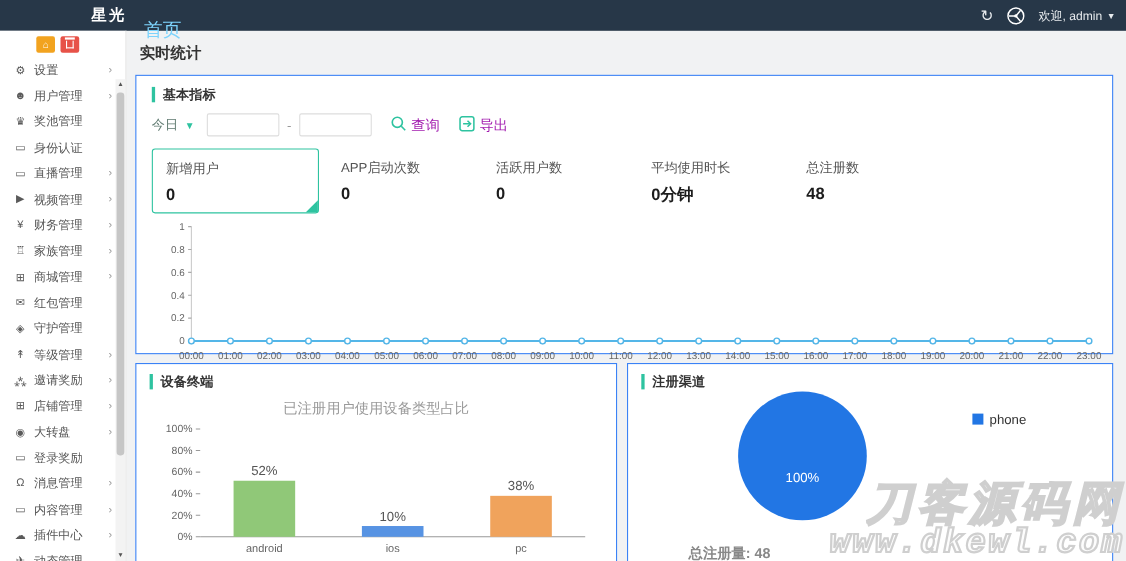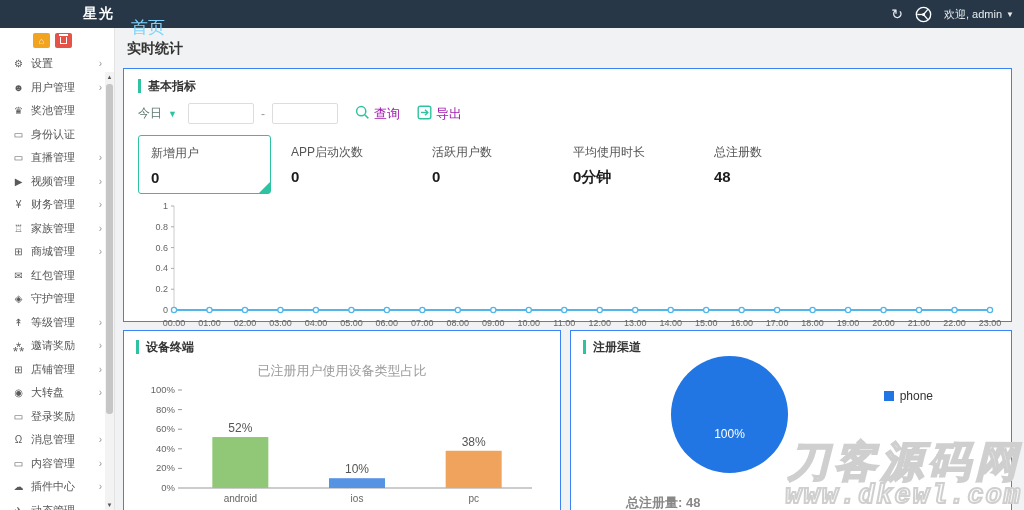--- a/index.html
+++ b/index.html
@@ -70,50 +70,50 @@
   .dash { color:#999; }
   .teal-link { display:flex; gap:4px; color:#a21caf;
     cursor:pointer; font-size:13px; margin-left:10px; }
 
   .cards-row { display:flex; margin-top:11px; align-items:stretch; }
   .stat { width:141px; padding:9px 12px 7px 12px; }
   .stat .s-label { font-size:12px; color:#555; margin-bottom:7px;
     white-space:nowrap; }
   .stat .s-value { font-size:15px; font-weight:bold; color:#1c1c1c; }
   .stat.selected { border:1px solid #2ec3a0; border-radius:3px;
-    position:relative; margin-right:8px; width:133px; }
+    position:relative; margin-right:8px; width:152px; }
   .stat.selected::after { content:""; position:absolute; right:0; bottom:0;
     border-left:11px solid transparent; border-bottom:11px solid #2ec3a0; }
 
   #line-chart { margin-top:4px; }
 
   .bottom-row { display:flex; gap:9px; }
   .panel-device { width:438px; height:188px; padding:9px 12px; flex:none;
     overflow:hidden; }
   .panel-register { flex:1; height:188px; padding:9px 12px; position:relative;
     overflow:hidden; }
   .chart-title { text-align:center; color:#9a9a9a; font-weight:normal;
     font-size:13px; margin-top:8px; }
 
   .pie { position:absolute; left:100px; top:25px; width:117px; height:117px;
     border-radius:50%; }
   .pie-label { position:absolute; left:50%; top:67%;
     transform:translate(-50%,-50%); color:#fff; font-size:12px; }
-  .legend { position:absolute; right:78px; top:58px; display:flex;
+  .legend { position:absolute; right:78px; top:43px; display:flex;
     align-items:center; gap:6px; font-size:12px; color:#333; }
   .legend-swatch { width:10px; height:10px; display:inline-block; }
   .total-line { position:absolute; left:55px; bottom:5px; font-size:13px;
     font-weight:bold; color:#888; }
 
   .watermark { position:absolute; right:2px; bottom:0; text-align:right;
     pointer-events:none; font-style:italic; font-weight:bold;
     color:#fdfdfd; -webkit-text-stroke:2px #cfcfcf; line-height:1.0;
     z-index:5; }
   .wm1 { font-size:42px; letter-spacing:5px; }
-  .wm2 { font-size:27px; letter-spacing:2px;
+  .wm2 { font-size:31px; letter-spacing:2px;
     font-family:"Liberation Mono", monospace; }
 </style>
 </head>
 <body>
 
 <div class="topbar">
   <div class="brand">星光</div>
   <div class="top-tab">首页</div>
   <div class="top-right">
     <span class="refresh">↻</span>

